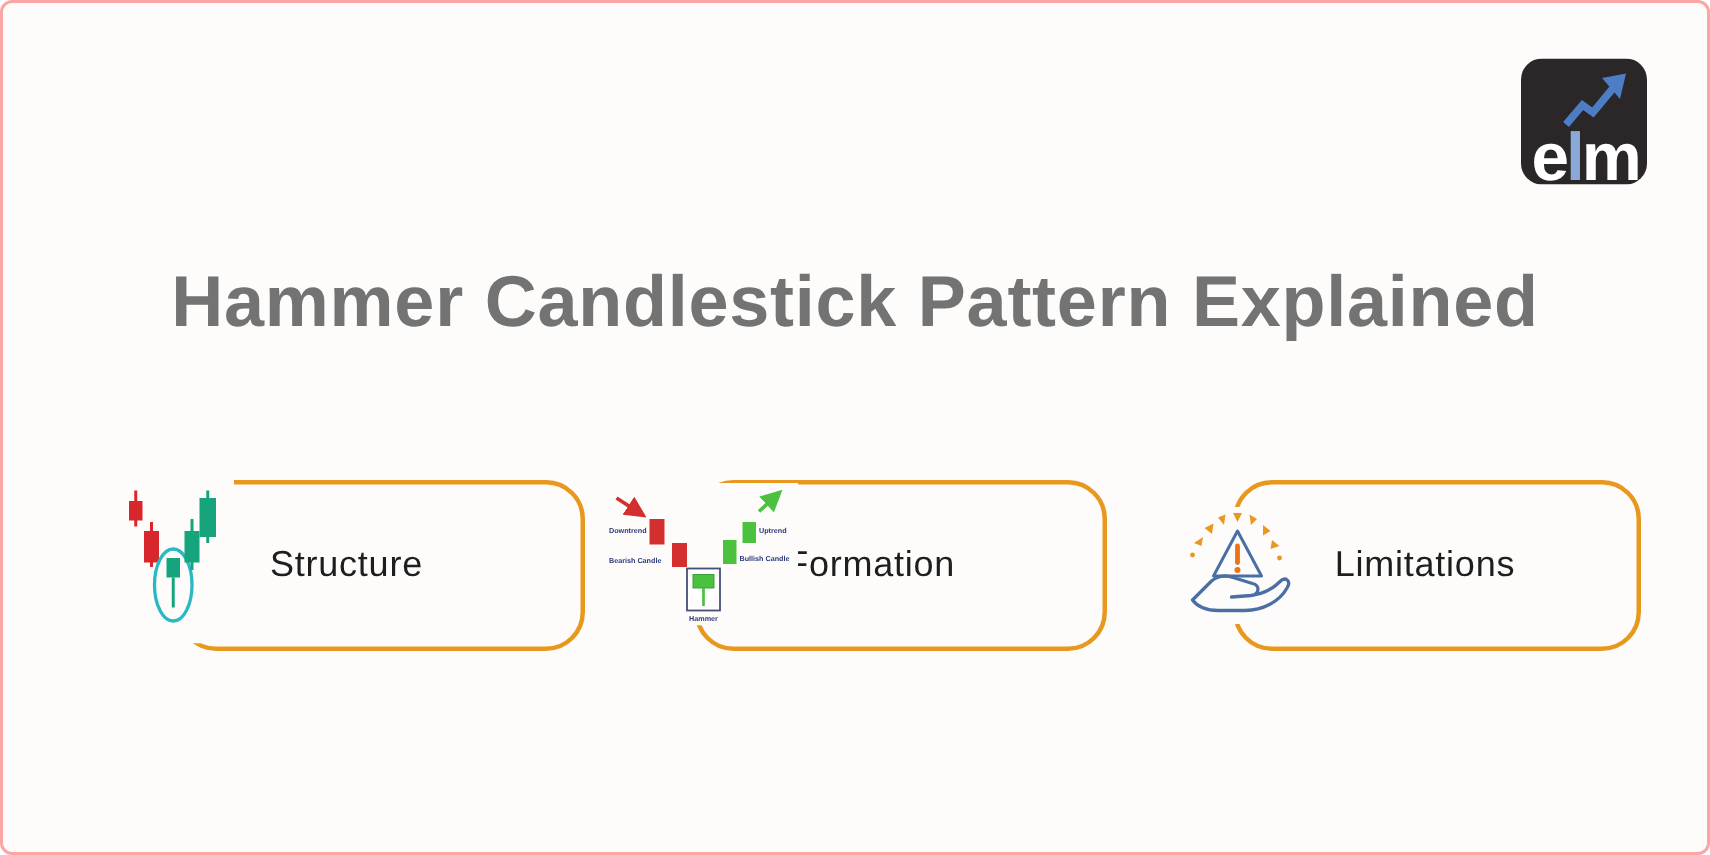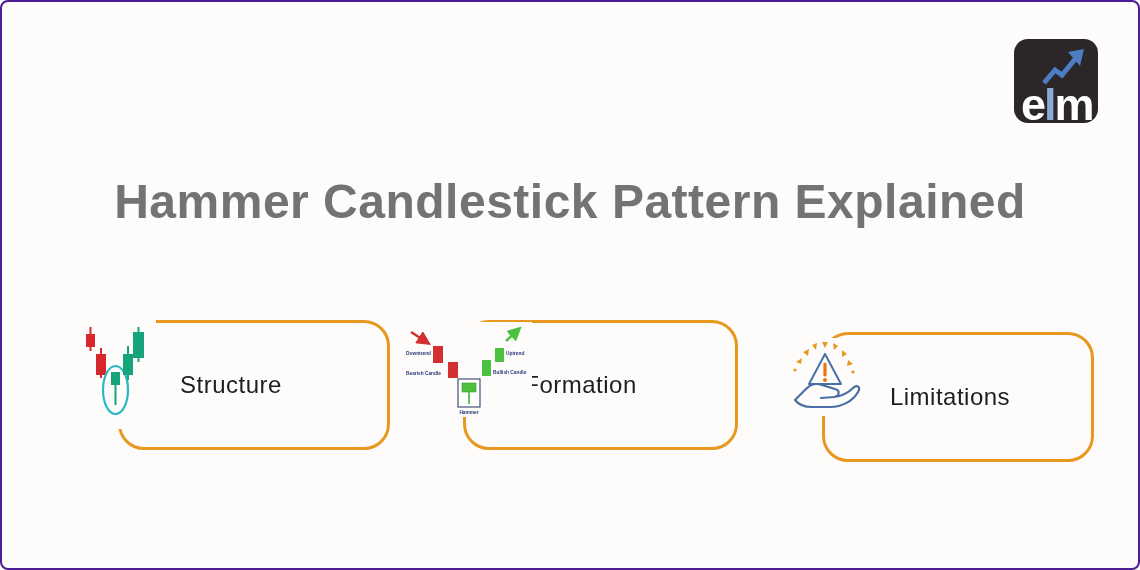--- a/index.html
+++ b/index.html
@@ -1,36 +1,36 @@
 <!DOCTYPE html>
 <html><head>
 <meta charset="utf-8">
 <style>
   html,body { margin:0; padding:0; background:#ffffff; }
   .frame {
     position:relative; width:1140px; height:570px; box-sizing:border-box;
-    background:#fdfcfb; border:2px solid #4c1d95; border-radius:8px;
+    background:#fdfcfb; border:2px solid #fca5a5; border-radius:8px;
     overflow:hidden; font-family:"Liberation Sans", sans-serif;
   }
   .logo {
     position:absolute; left:1012px; top:37px; width:84px; height:84px;
   }
   .title {
     position:absolute; left:0; right:0; top:172px; margin:0;
     text-align:center; font-size:48px; font-weight:bold;
     color:#737373; letter-spacing:0.5px;
   }
   .card {
-    position:absolute; top:318px; height:130px; box-sizing:border-box;
+    position:absolute; top:318px; height:114px; box-sizing:border-box;
     border:3px solid #e8981f; border-radius:26px;
     display:flex; align-items:center; justify-content:center;
   }
   #card-structure   { left:116px; width:272px; padding-right:46px; }
   #card-formation   { left:461px; width:275px; padding-right:40px; }
-  #card-limitations { left:820px; width:272px; padding-right:16px;margin-top:12px; }
+  #card-limitations { left:820px; width:272px; padding-right:16px; }
   .card-label { font-size:24px; color:#1e1e1e; letter-spacing:0.5px; }
   .icon { position:absolute; }
   #icon-structure   { left:66px;  top:312px; }
   #icon-formation   { left:400px; top:320px; }
   #icon-limitations { left:788px; top:336px; }
   .tiny { font:bold 4.8px "Liberation Sans", sans-serif; fill:#2b3a7a; }
   .logo-text { font:bold 45px "Liberation Sans", sans-serif; letter-spacing:-2px; }
 </style>
 </head>
 <body>

